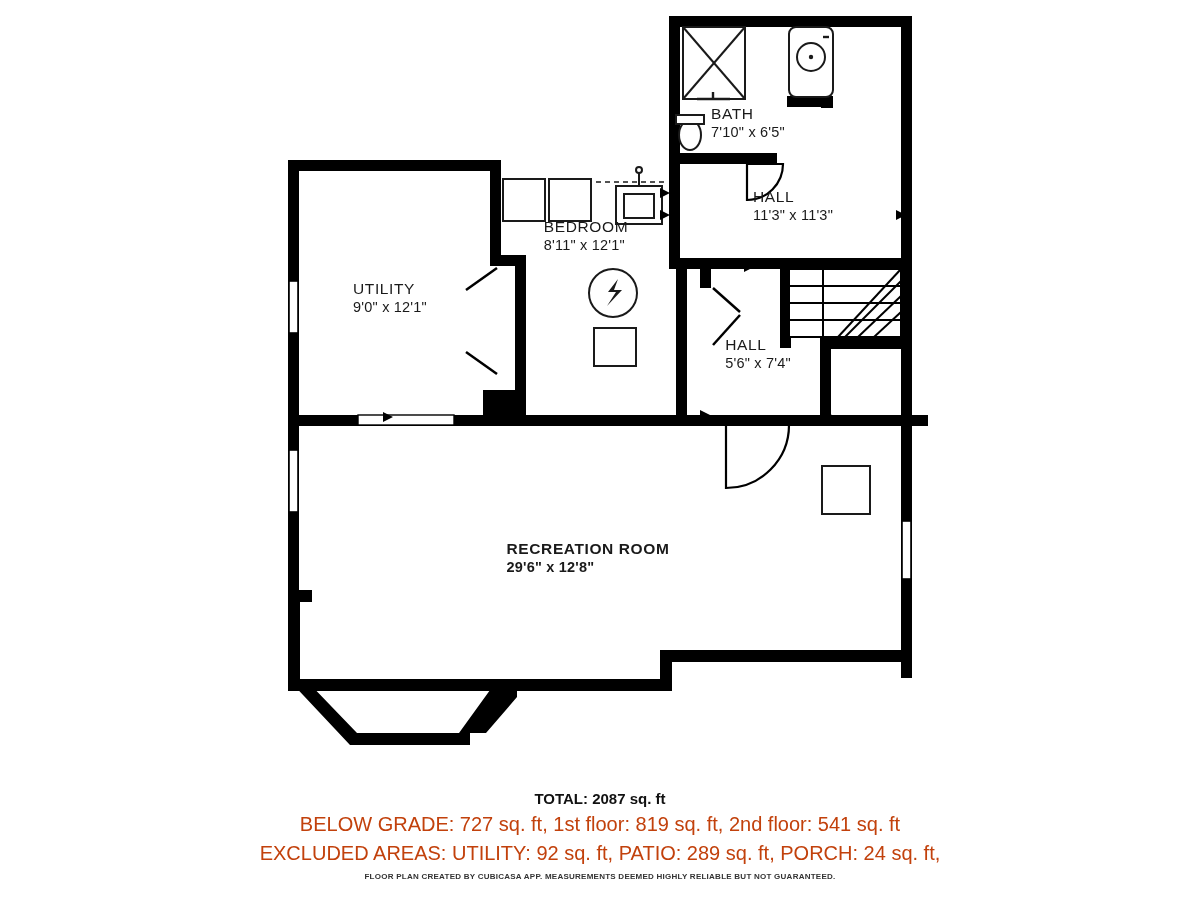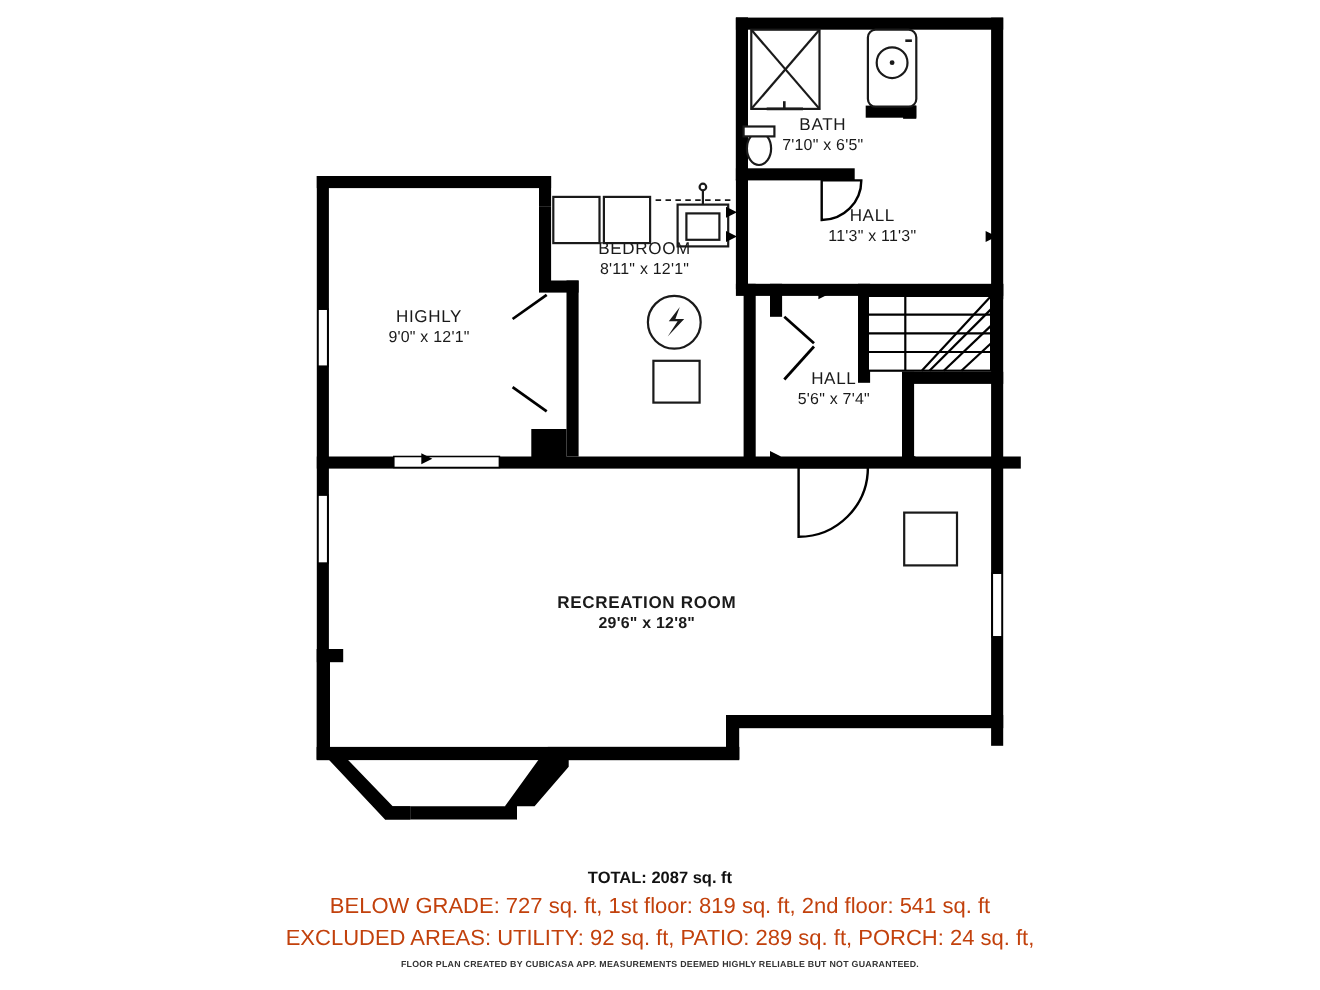--- a/index.html
+++ b/index.html
@@ -1,18 +1,18 @@
 <!DOCTYPE html>
 <html><head>
 <meta charset="utf-8">
 <style>
   html,body{margin:0;padding:0;background:#ffffff;}
   body{width:1200px;height:900px;position:relative;font-family:"Liberation Sans",sans-serif;color:#111;overflow:hidden;}
   #plan{position:absolute;left:0;top:0;width:1200px;height:900px;}
-  .room-label{position:absolute;text-align:center;white-space:nowrap;}
+  .room-label{position:absolute;white-space:nowrap;}
   .room-name{font-size:15.5px;letter-spacing:.6px;color:#1a1a1a;line-height:1.25;}
   .room-dims{font-size:14.5px;letter-spacing:.2px;color:#1a1a1a;line-height:1.3;}
   .summary{position:absolute;left:0;right:0;text-align:center;}
   .sum-total{font-size:15px;font-weight:bold;color:#111;margin-bottom:3px;}
   .sum-line{font-size:20px;color:#c2410c;line-height:1.45;}
   .disclaimer{position:absolute;left:0;right:0;text-align:center;font-size:8px;letter-spacing:.25px;color:#333;}
 </style>
 </head>
 <body>
 
@@ -149,21 +149,21 @@
   <div class="room-name">HALL</div>
   <div class="room-dims">11'3" x 11'3"</div>
 </div>
 
 <div class="room-label" style="left:586px;top:217px;transform:translateX(-50%);">
   <div class="room-name">BEDROOM</div>
   <div class="room-dims">8'11" x 12'1"</div>
 </div>
 
 <div class="room-label" style="left:390px;top:279px;transform:translateX(-50%);">
-  <div class="room-name">HIGHLY</div>
+  <div class="room-name">UTILITY</div>
   <div class="room-dims">9'0" x 12'1"</div>
 </div>
 
 <div class="room-label" style="left:758px;top:335px;transform:translateX(-50%);">
   <div class="room-name">HALL</div>
   <div class="room-dims">5'6" x 7'4"</div>
 </div>
 
 <div class="room-label" style="left:588px;top:539px;transform:translateX(-50%);font-weight:bold;">
   <div class="room-name">RECREATION ROOM</div>

